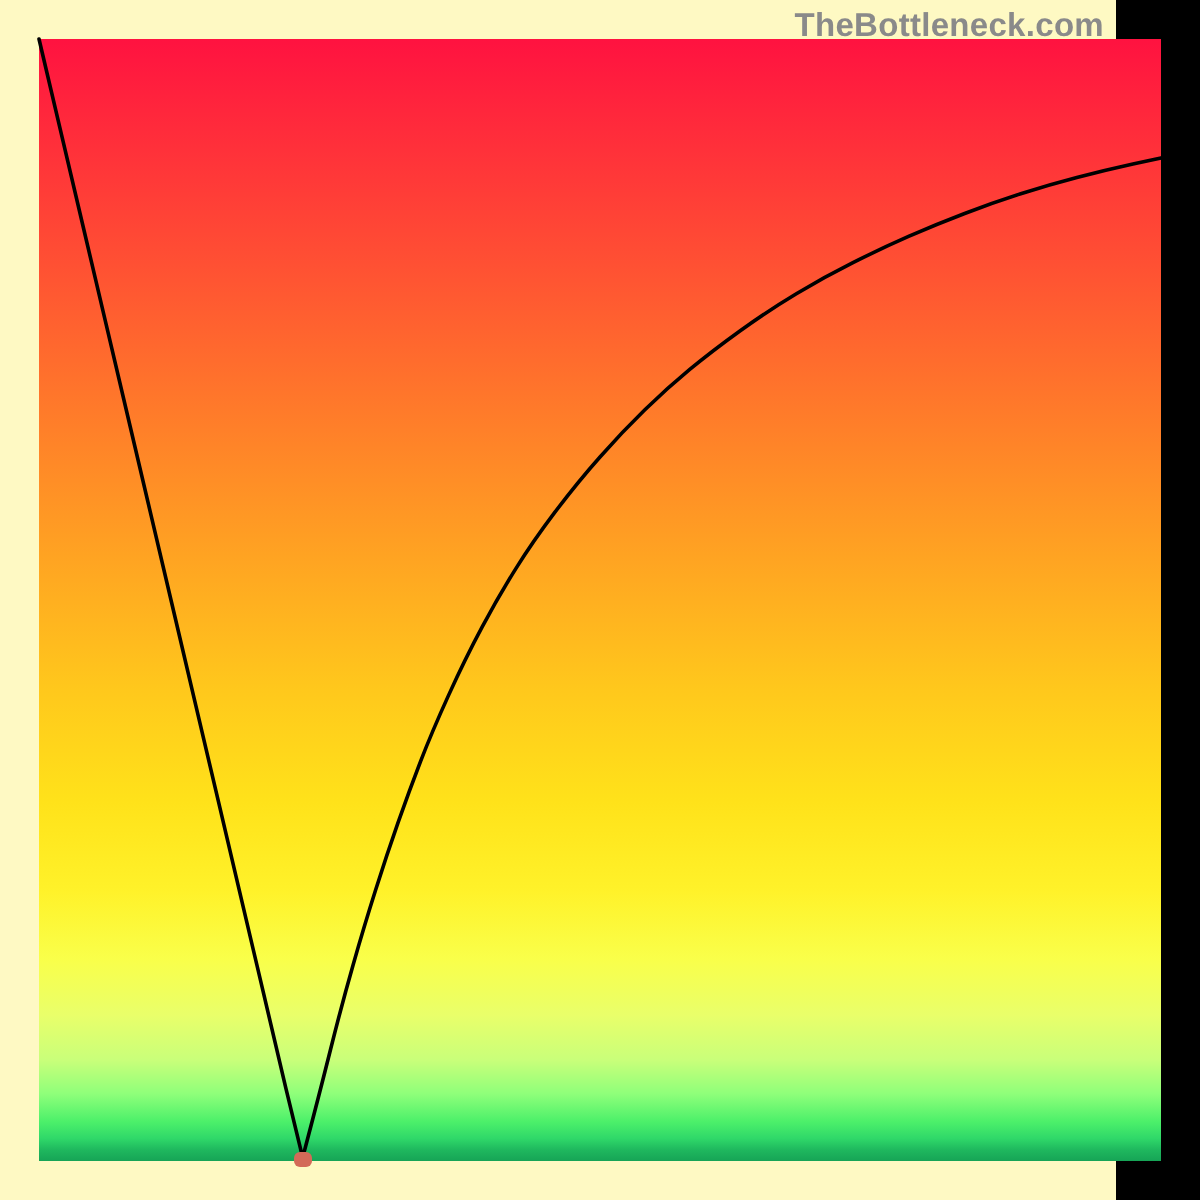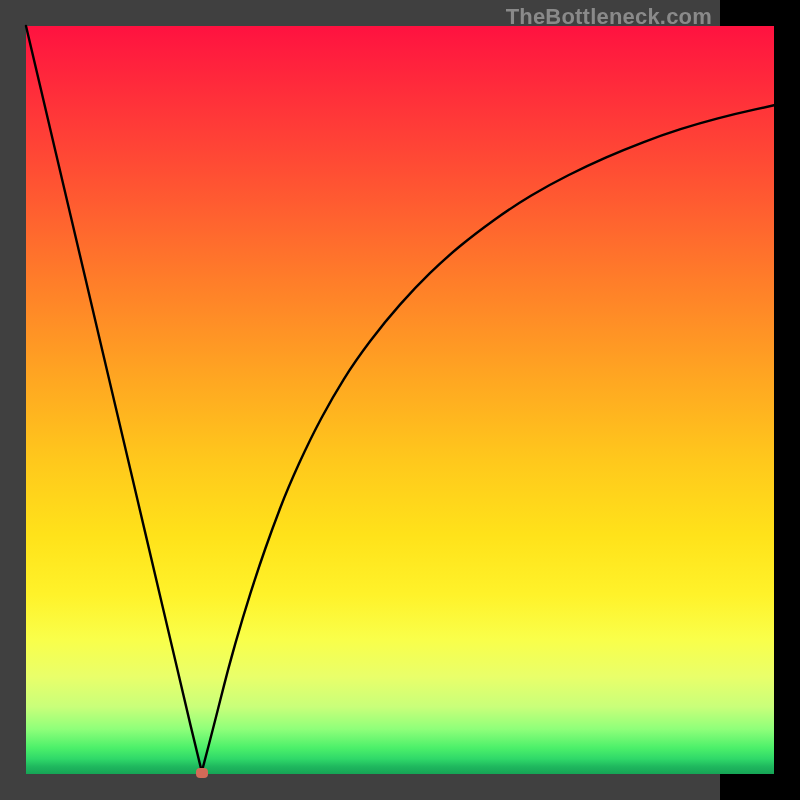--- a/index.html
+++ b/index.html
@@ -9,21 +9,22 @@
     height: 800px;
     background: #000;
     overflow: hidden;
   }
   .frame {
     position: absolute;
     left: 0;
     top: 0;
     width: 720px;
     height: 800px;
-    background: #404040;
+    background: #fef9c3;
+    padding-left: 24px;
   }
   .plot {
     position: absolute;
     left: 26px;
     top: 26px;
     width: 748px;
     height: 748px;
     
     background: linear-gradient(
       to bottom,

